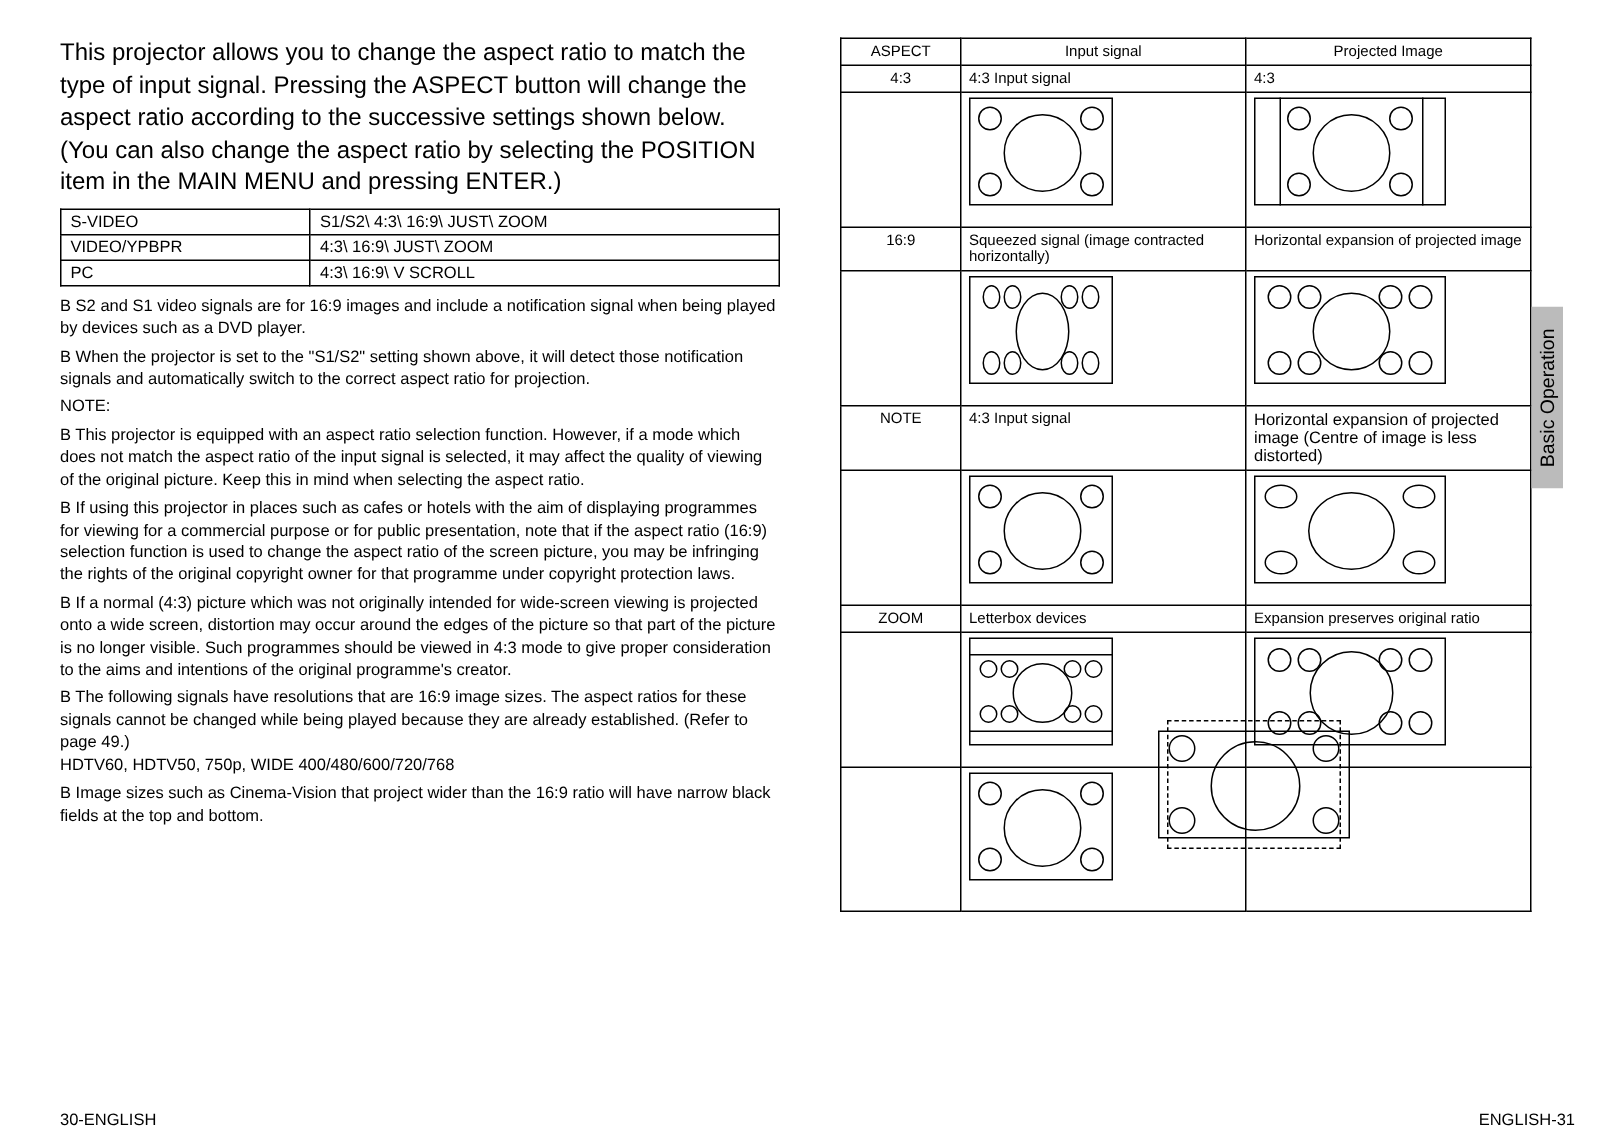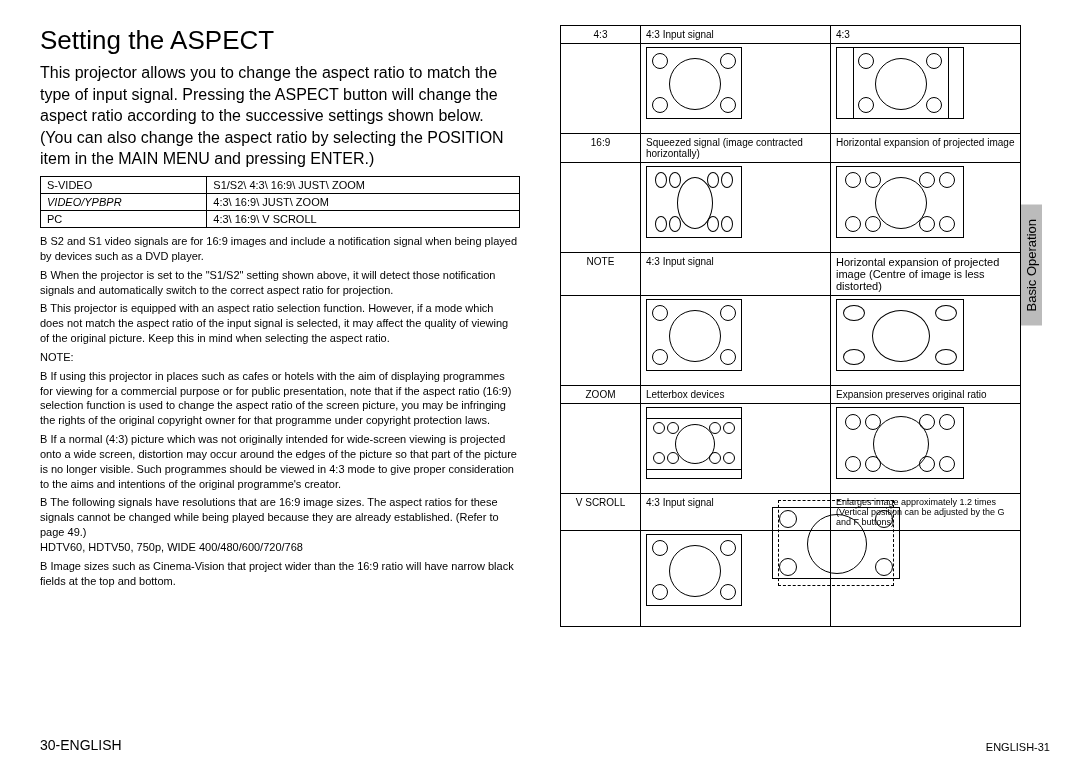--- a/index.html
+++ b/index.html
@@ -67,79 +67,83 @@
     transform: rotate(180deg);
     background: #bbb;
     padding: 14px 3px;
     font-size: 13px;
   }
 
   .footer-left {
     position: absolute;
     bottom: 10px;
     left: 40px;
-    font-size: 14px;
+    font-size: 11px;
     margin-top: 22px;
   }
   .footer-right {
     position: absolute;
     bottom: 10px;
     right: 30px;
     font-size: 11px;
   }
   .smallcaps { font-variant: small-caps; }
 </style>
 </head>
 <body>
 
 <div class="spread">
 
   <div class="left-page">
-    <h1>Setting the ASPECT</h1>
     <div class="intro" style="white-space:pre-line;">This projector allows you to change the aspect ratio to match the type of input signal. Pressing the ASPECT button will change the aspect ratio according to the successive settings shown below.
 (You can also change the aspect ratio by selecting the POSITION item in the MAIN MENU and pressing ENTER.)</div>
 
     <table class="modes-table">
       <tbody>
           <tr>
             <td>S-VIDEO</td>
             <td>S1/S2\  4:3\  16:9\  JUST\  ZOOM</td>
           </tr>
       <tr>
-            <td><span style="font-variant:small-caps;font-style:italic;">VIDEO/YPBPR</span></td>
+            <td><span style="font-variant:small-caps;">VIDEO/YPBPR</span></td>
             <td>4:3\  16:9\  JUST\  ZOOM</td>
           </tr>
       <tr>
             <td>PC</td>
             <td>4:3\  16:9\  V SCROLL</td>
           </tr>
     </tbody>
       </table>
 
 
     <div class="para">B <span>S2 and S1 video signals are for 16:9 images and include a notification signal when being played by devices such as a DVD player.</span></div>
     <div class="para">B <span>When the projector is set to the "S1/S2" setting shown above, it will detect those notification signals and automatically switch to the correct aspect ratio for projection.</span></div>
 
+    <div class="para" style="margin-top:4px;">NOTE:</div>
     <div class="para">B <span>This projector is equipped with an aspect ratio selection function. However, if a mode which does not match the aspect ratio of the input signal is selected, it may affect the quality of viewing of the original picture. Keep this in mind when selecting the aspect ratio.</span></div>
-    <div class="para" style="margin-top:4px;">NOTE:</div>
     <div class="para">B <span>If using this projector in places such as cafes or hotels with the aim of displaying programmes for viewing for a commercial purpose or for public presentation, note that if the aspect ratio (16:9) selection function is used to change the aspect ratio of the screen picture, you may be infringing the rights of the original copyright owner for that programme under copyright protection laws.</span></div>
     <div class="para">B <span>If a normal (4:3) picture which was not originally intended for wide-screen viewing is projected onto a wide screen, distortion may occur around the edges of the picture so that part of the picture is no longer visible. Such programmes should be viewed in 4:3 mode to give proper consideration to the aims and intentions of the original programme's creator.</span></div>
     <div class="para" style="white-space:pre-line;">B <span>The following signals have resolutions that are 16:9 image sizes. The aspect ratios for these signals cannot be changed while being played because they are already established. (Refer to page 49.)
 HDTV60, HDTV50, 750p, WIDE 400/480/600/720/768</span></div>
     <div class="para">B <span>Image sizes such as Cinema-Vision that project wider than the 16:9 ratio will have narrow black fields at the top and bottom.</span></div>
   </div>
 
   <div class="right-page">
     <table class="aspect-table">
       <colgroup>
           <col style="width:80px">
           <col style="width:190px">
           <col style="width:190px">
         </colgroup>
       <tbody>
+          <tr>
+        <th>ASPECT</th>
+        <th>Input signal</th>
+        <th>Projected Image</th>
+      </tr>
 
       <tr>
         <td class="center">4:3</td>
         <td>4:3 Input signal</td>
         <td>4:3</td>
       </tr>
       <tr>
         <td style="border-top:none;"></td>
         <td class="illus-cell">
           <div class="outer-diagram" style="width:96px;height:72px;">
@@ -254,25 +258,20 @@
             <div class="circle-sm" style="width:16px;height:16px;right:8px;top:6px;"></div>
             <div class="circle-sm" style="width:16px;height:16px;left:8px;bottom:6px;"></div>
             <div class="circle-sm" style="width:16px;height:16px;left:28px;bottom:6px;"></div>
             <div class="circle-sm" style="width:16px;height:16px;right:28px;bottom:6px;"></div>
             <div class="circle-sm" style="width:16px;height:16px;right:8px;bottom:6px;"></div>
           </div>
         </td>
       </tr>
 
       <tr>
-        <td class="center">V SCROLL</td>
-        <td>4:3 Input signal</td>
-        <td style="font-size:9px;">Enlarges image approximately 1.2 times (Vertical position can be adjusted by the G and F buttons)</td>
-      </tr>
-      <tr>
         <td style="border-top:none;"></td>
         <td class="illus-cell">
           <div class="outer-diagram" style="width:96px;height:72px;">
             <div class="circle-big" style="width:52px;height:52px;left:22px;top:10px;"></div>
             <div class="circle-sm" style="width:16px;height:16px;left:5px;top:5px;"></div>
             <div class="circle-sm" style="width:16px;height:16px;right:5px;top:5px;"></div>
             <div class="circle-sm" style="width:16px;height:16px;left:5px;bottom:5px;"></div>
             <div class="circle-sm" style="width:16px;height:16px;right:5px;bottom:5px;"></div>
           </div>
         </td>

